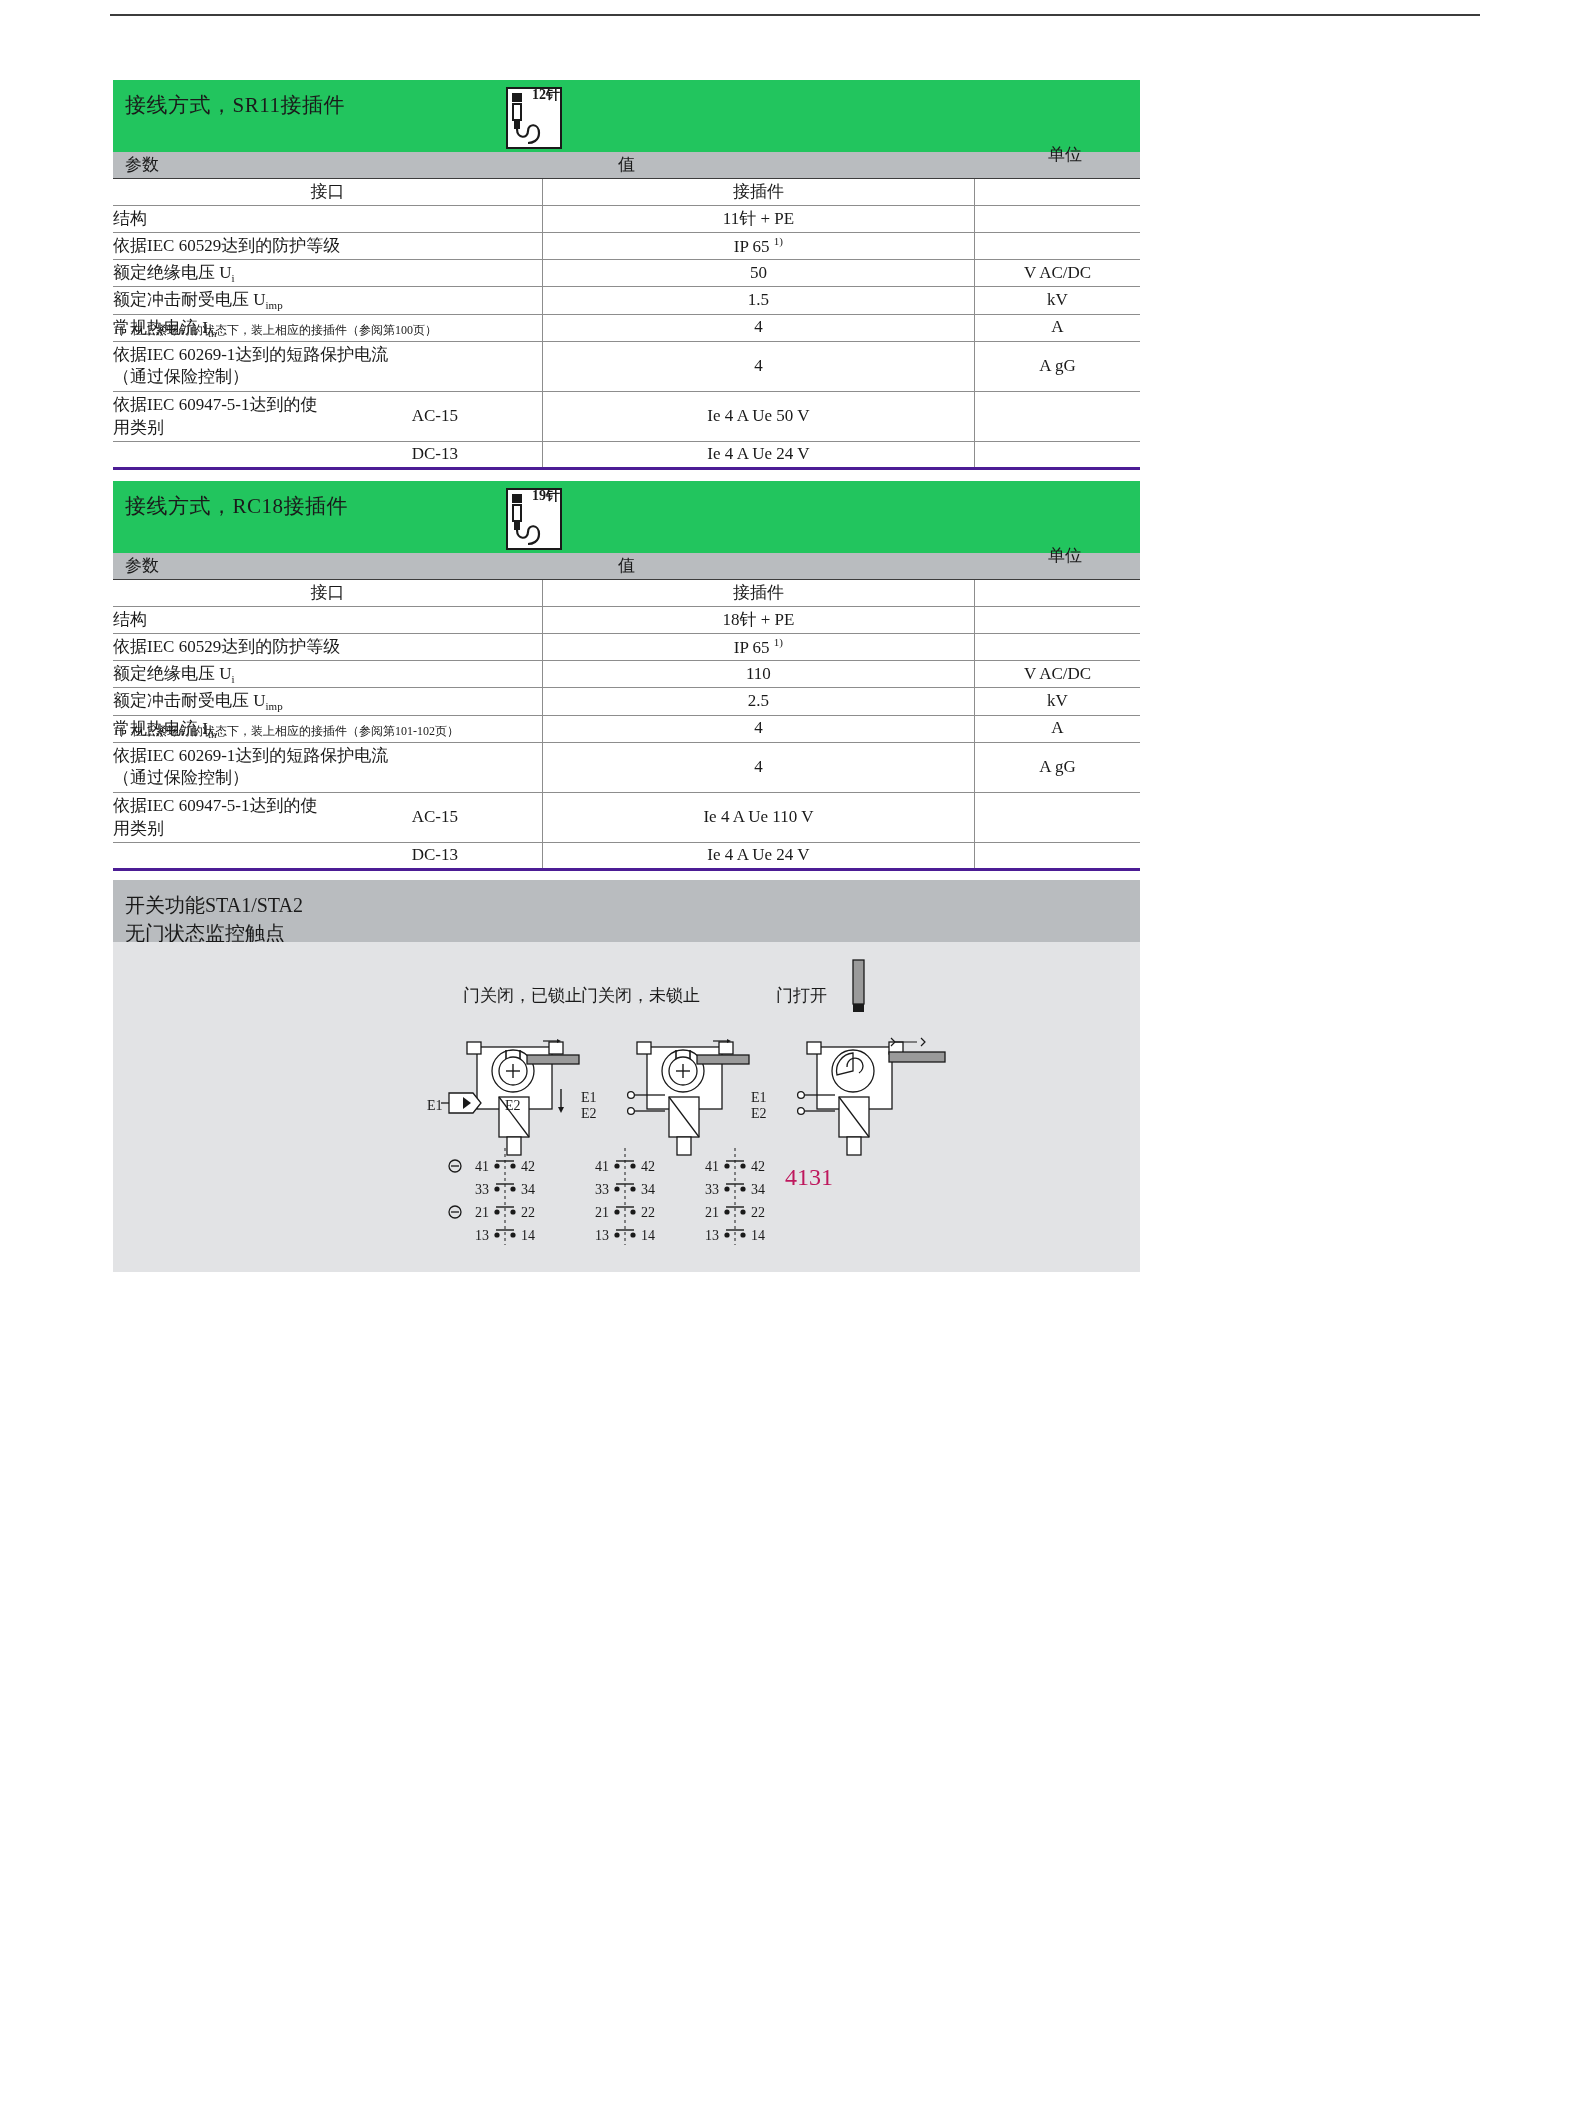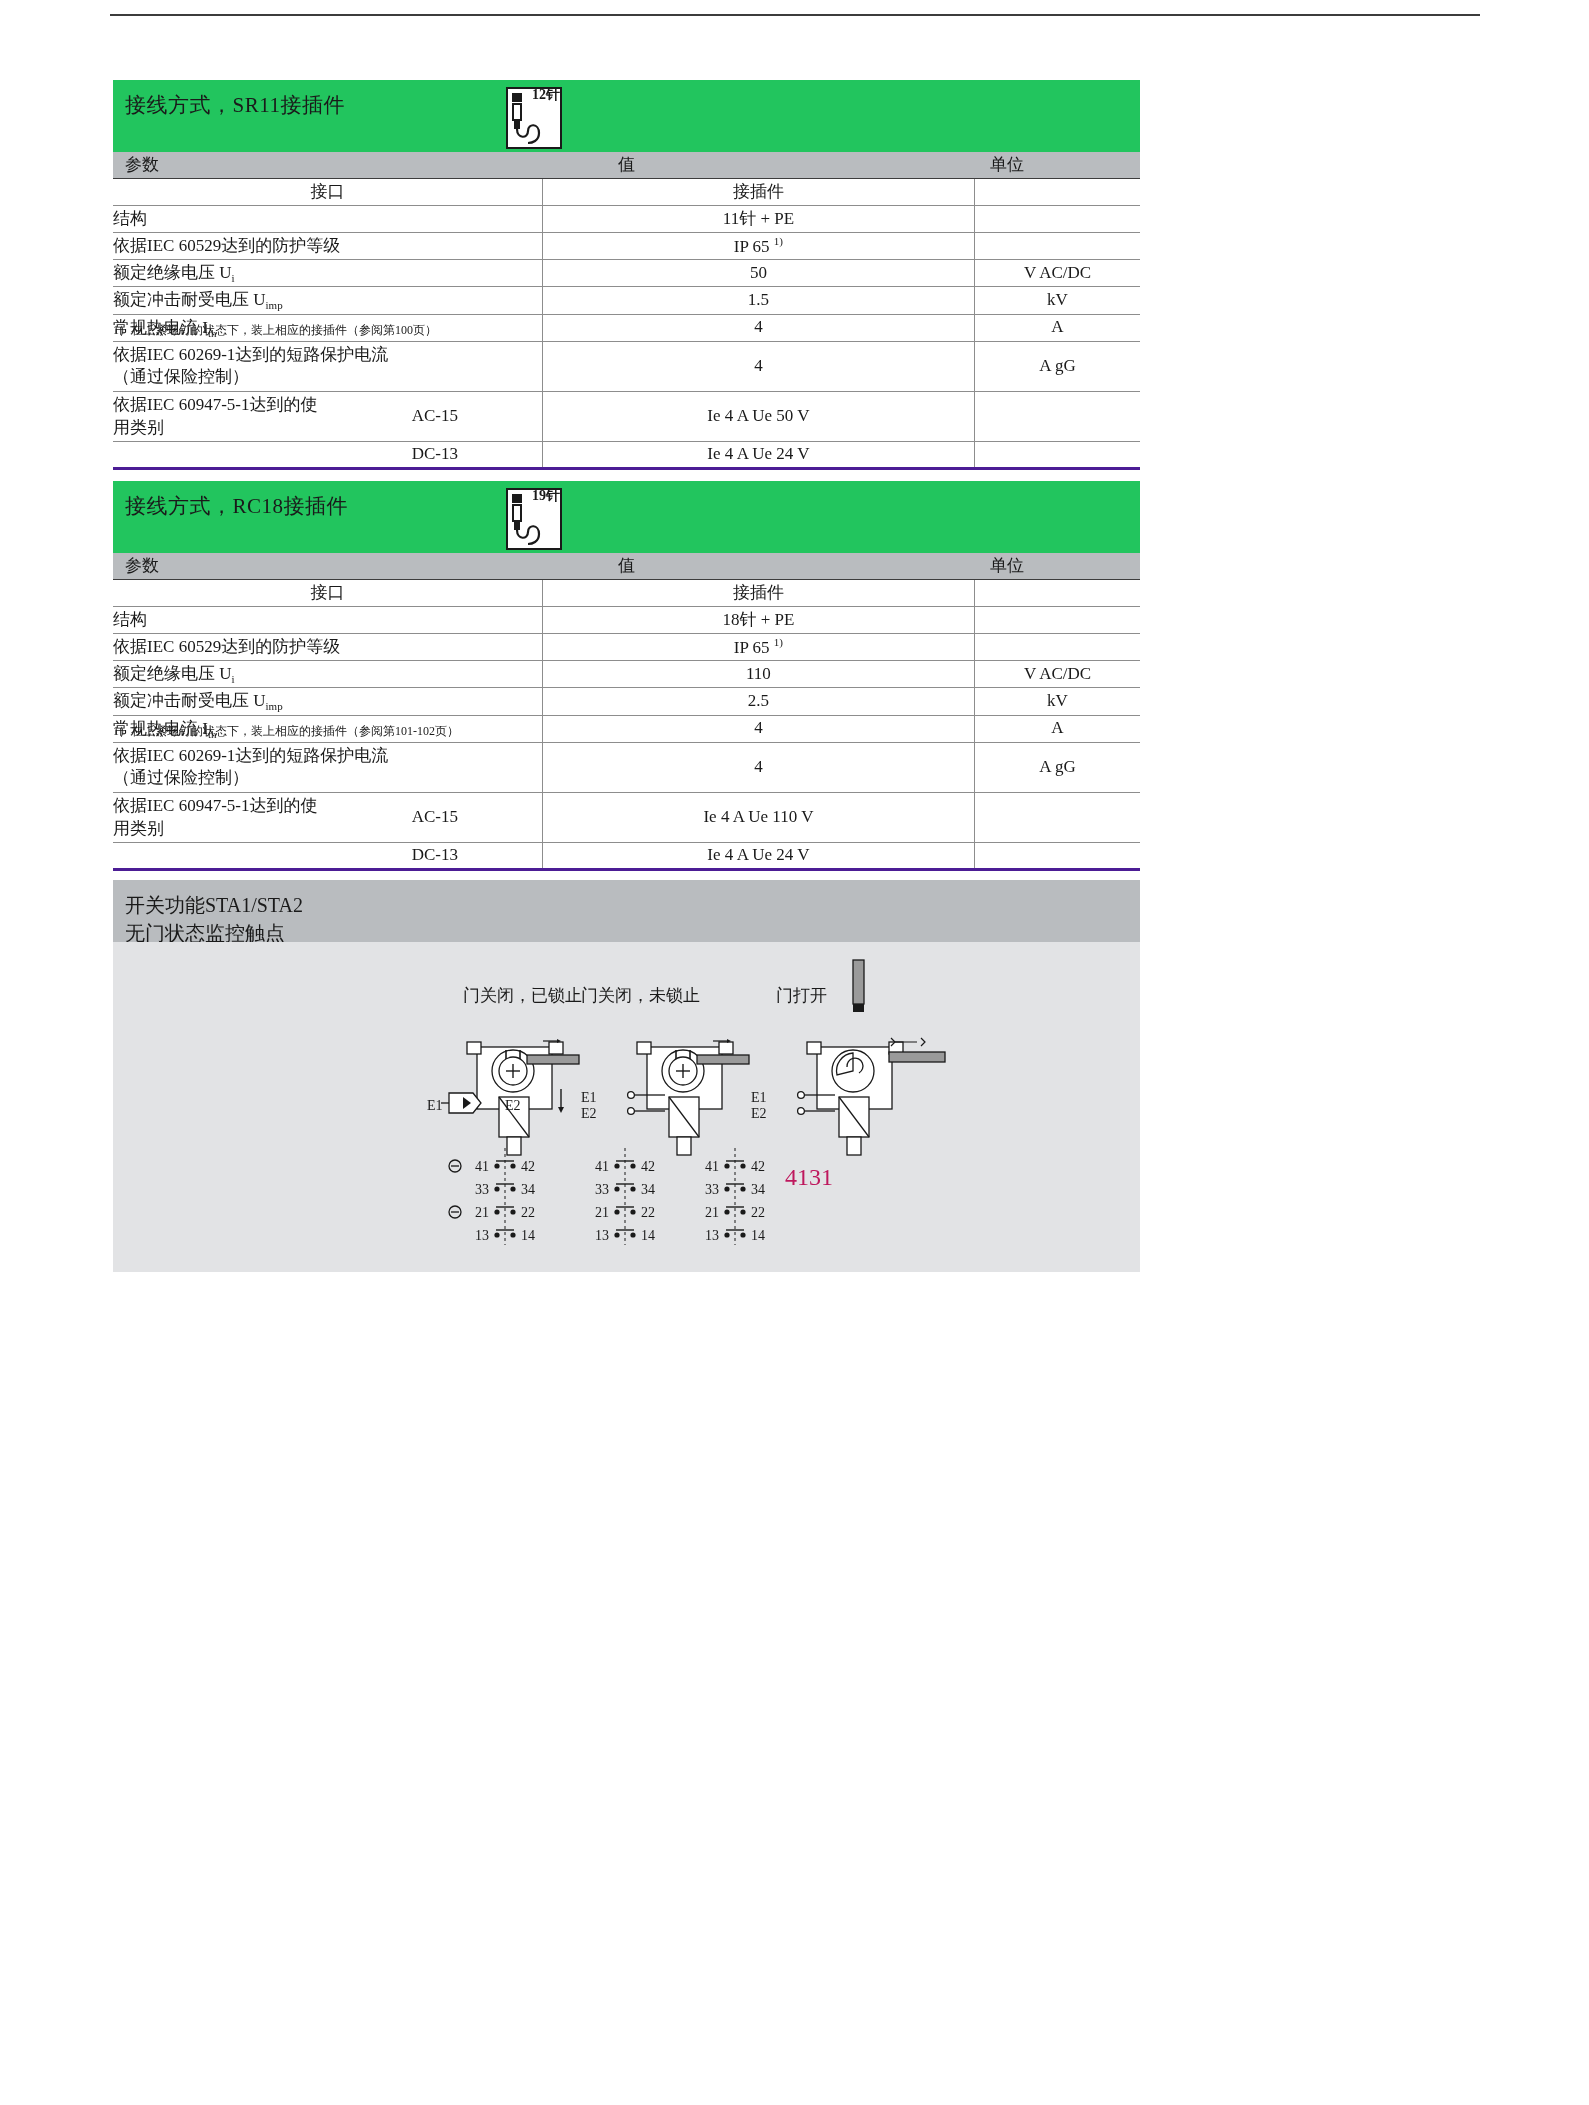--- a/index.html
+++ b/index.html
@@ -20,21 +20,21 @@
     font-family:"Liberation Serif", serif;color:#1a1a1a;
   }
   .connector-icon{
     position:absolute;left:393px;top:7px;width:56px;height:62px;
     background:#ffffff;border:2px solid #1a1a1a;box-sizing:border-box;
   }
   .connector-icon svg{display:block;}
   .colhead{position:relative;height:26px;background:#b9bcbf;}
   .colhead .c-param{position:absolute;left:12px;bottom:2px;font-size:17px;}
   .colhead .c-value{position:absolute;left:0;right:0;bottom:2px;text-align:center;font-size:17px;}
-  .colhead .c-unit{position:absolute;right:0;width:150px;bottom:2px;text-align:left;font-size:17px;}
+  .colhead .c-unit{position:absolute;right:0;width:150px;bottom:12px;text-align:center;font-size:17px;}
 
   table.spec-tbl{border-collapse:collapse;width:1027px;table-layout:fixed;}
   table.spec-tbl td{
     font-size:17px;padding:1px 0 2px 0;vertical-align:middle;
     border-bottom:1px solid #8d8d8d;height:22px;
   }
   td.p{width:390px;padding-left:12px;}
   td.sub{width:95px;text-align:center;border-left:0;font-size:16px;}
   td.v{width:392px;text-align:center;border-left:1px solid #8d8d8d;}
   td.u{width:150px;text-align:center;border-left:1px solid #8d8d8d;}

